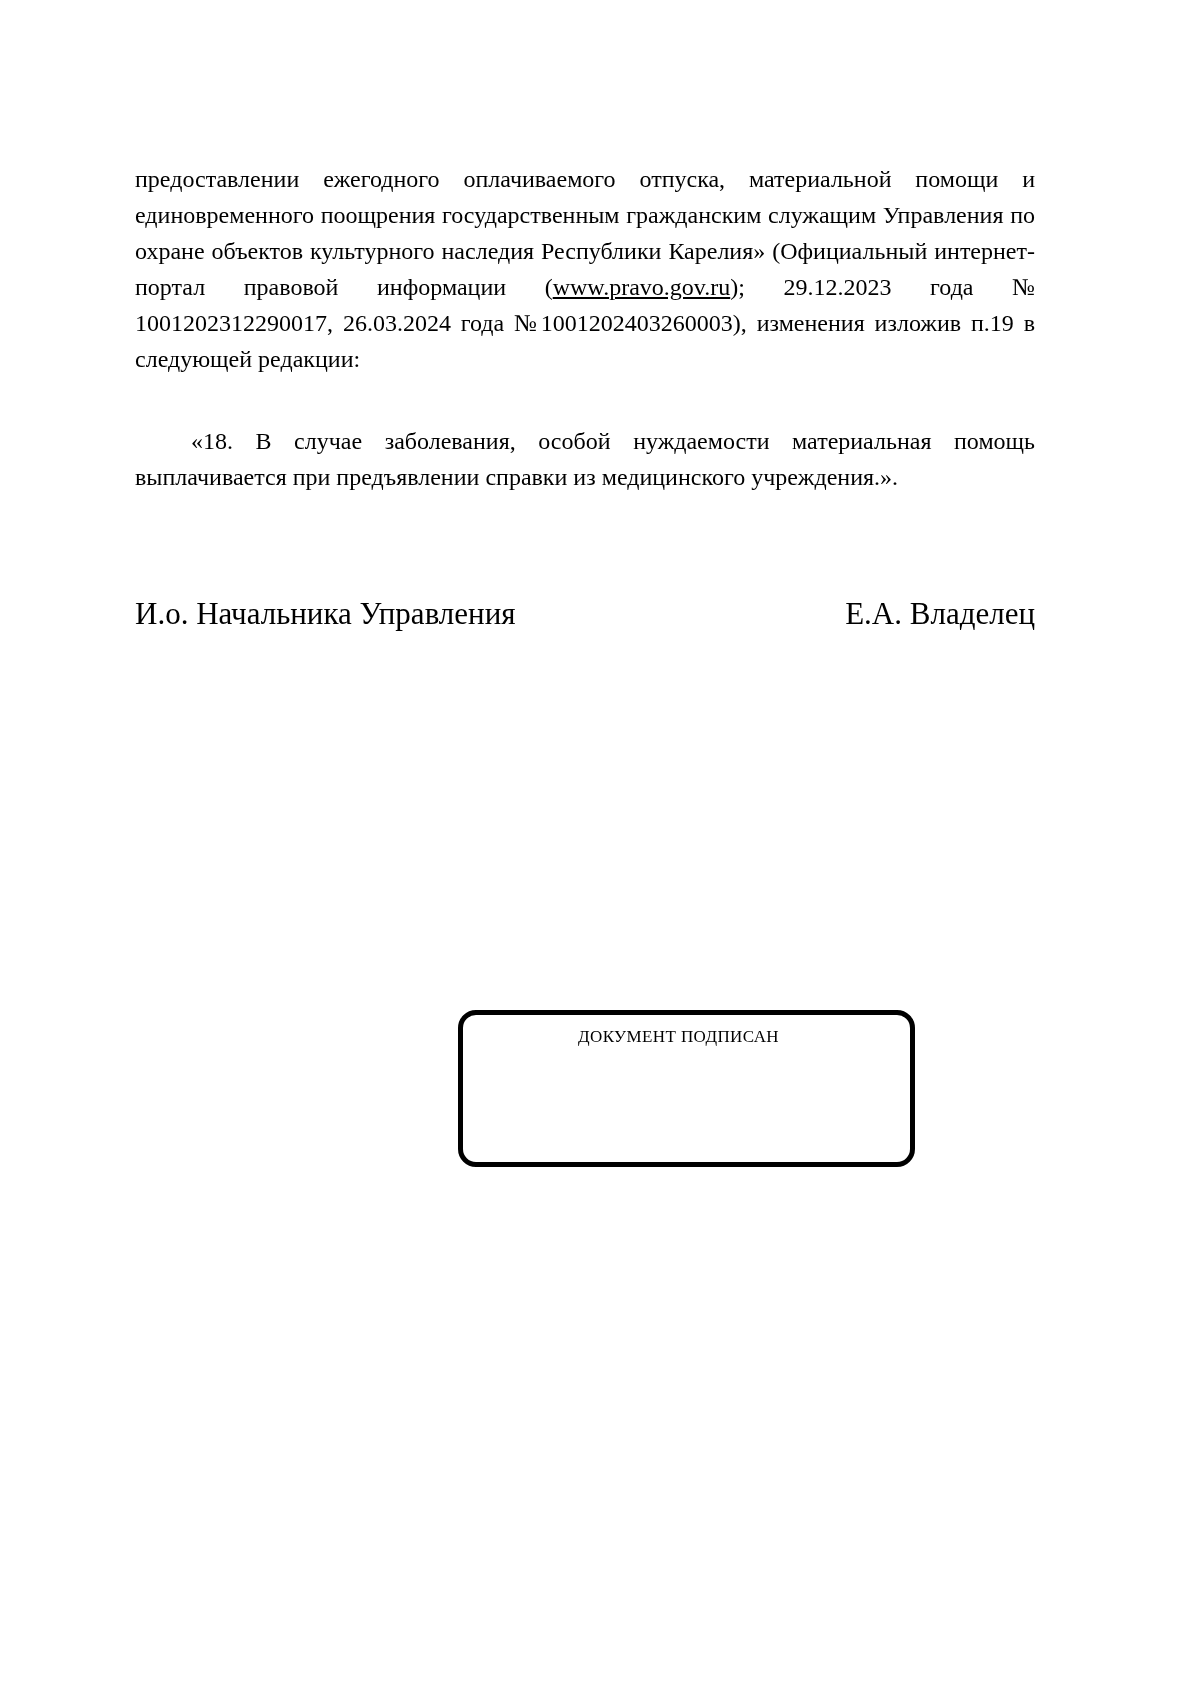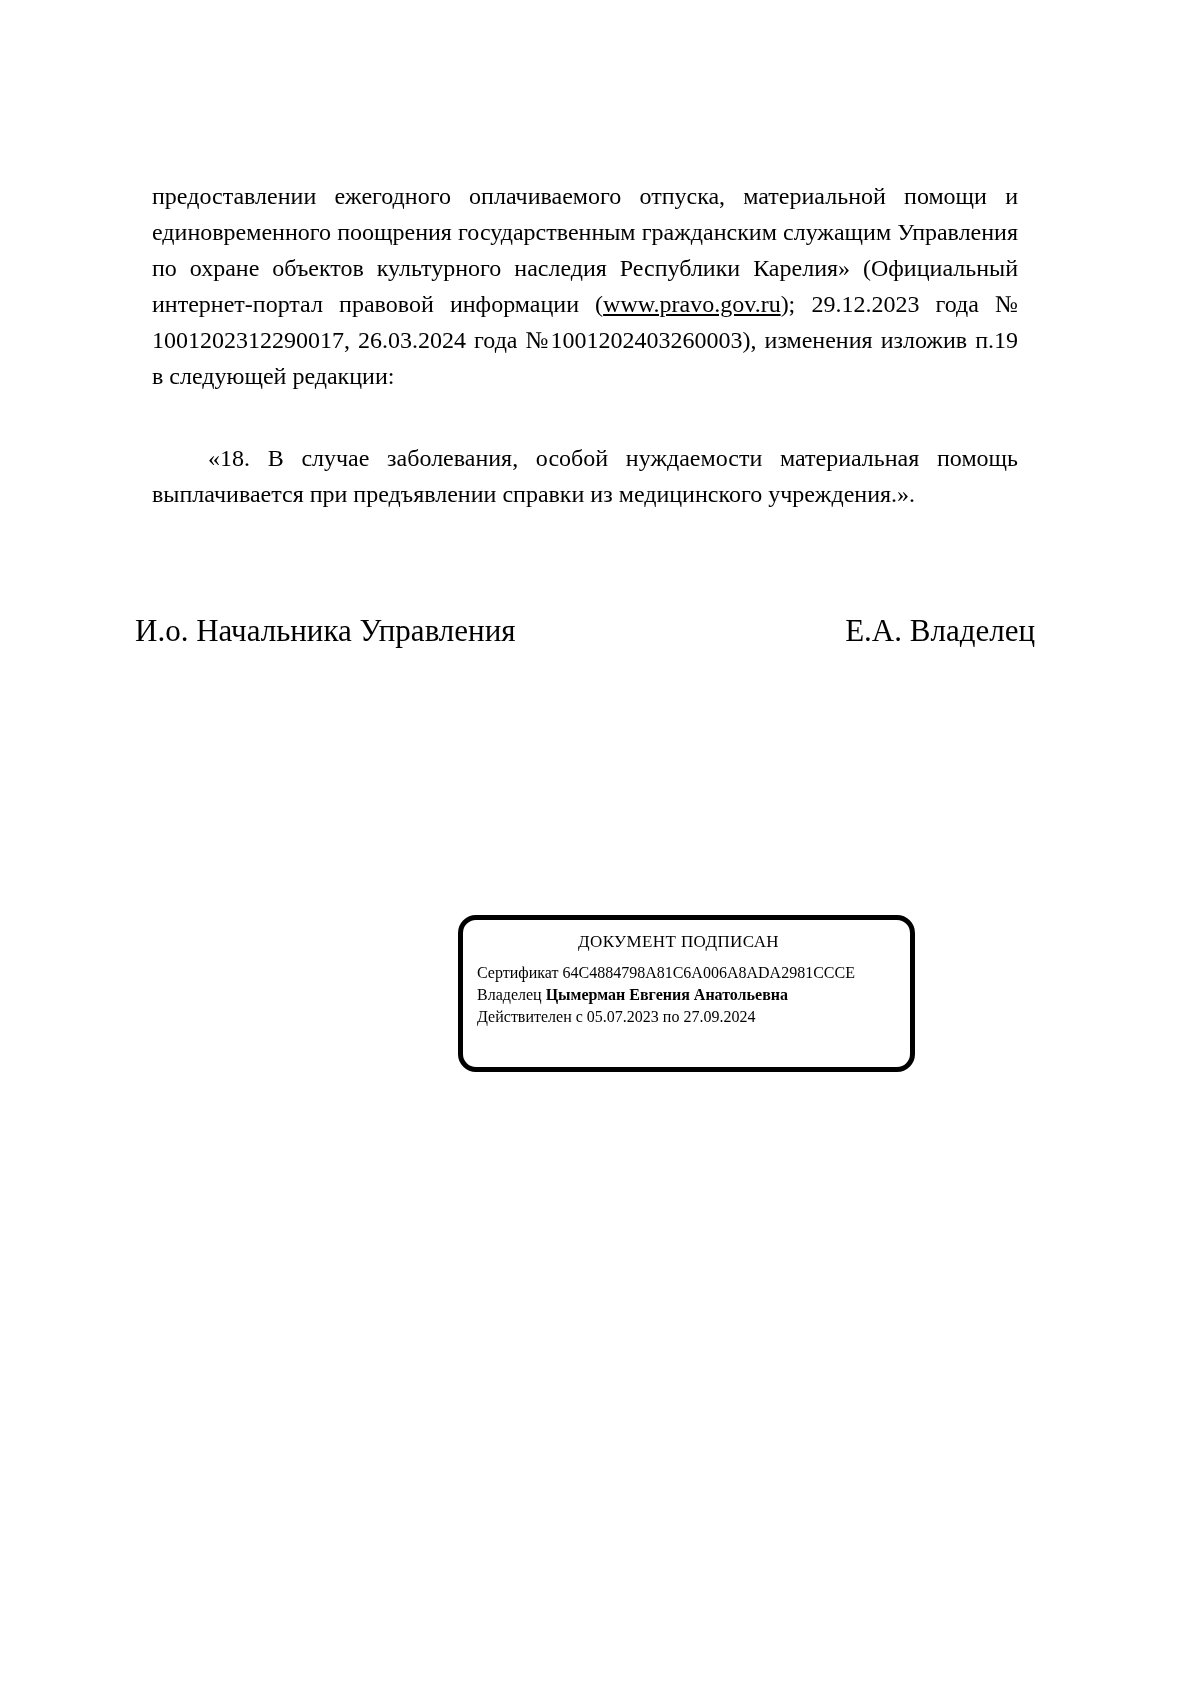--- a/index.html
+++ b/index.html
@@ -19,42 +19,42 @@
   .content {
     position: absolute;
     left: 135px;
     top: 161px;
     width: 900px;
   }
   .body-text {
     font-size: 24px;
     line-height: 36px;
     text-align: justify;
-    margin: 17px;
+    margin: 0;
   }
   .para-2 {
     margin-top: 46px;
     text-indent: 56px;
   }
   .doc-link {
     color: #000000;
     text-decoration: underline;
   }
   .signature-row {
     margin-top: 101px;
     display: flex;
     justify-content: space-between;
     align-items: baseline;
     font-size: 31px;
     line-height: 36px;
   }
   .stamp {
     position: absolute;
     left: 458px;
-    top: 915px;
+    top: 1010px;
     width: 457px;
     height: 157px;
     box-sizing: border-box;
     border: 5px solid #000000;
     border-radius: 18px;
     background: #ffffff;
     padding: 11px 30px 8px 14px;
   }
   .stamp-title {
     text-align: center;
@@ -87,20 +87,15 @@
       <span>И.о. Начальника Управления</span>
       <span>Е.А. Владелец</span>
     </div>
 
   </div>
 
   <div class="stamp">
     <div class="stamp-title">
       <div>ДОКУМЕНТ ПОДПИСАН</div>
     </div>
-    <div class="stamp-details">
-      <div><span>Сертификат</span> <span>64C4884798A81C6A006A8ADA2981CCCE</span></div>
-      <div><span>Владелец</span> <span class="bold">Цымерман Евгения Анатольевна</span></div>
-      <div><span>Действителен</span> <span>с 05.07.2023 по 27.09.2024</span></div>
-    </div>
   </div>
 
 </div>
 
 </body></html>

